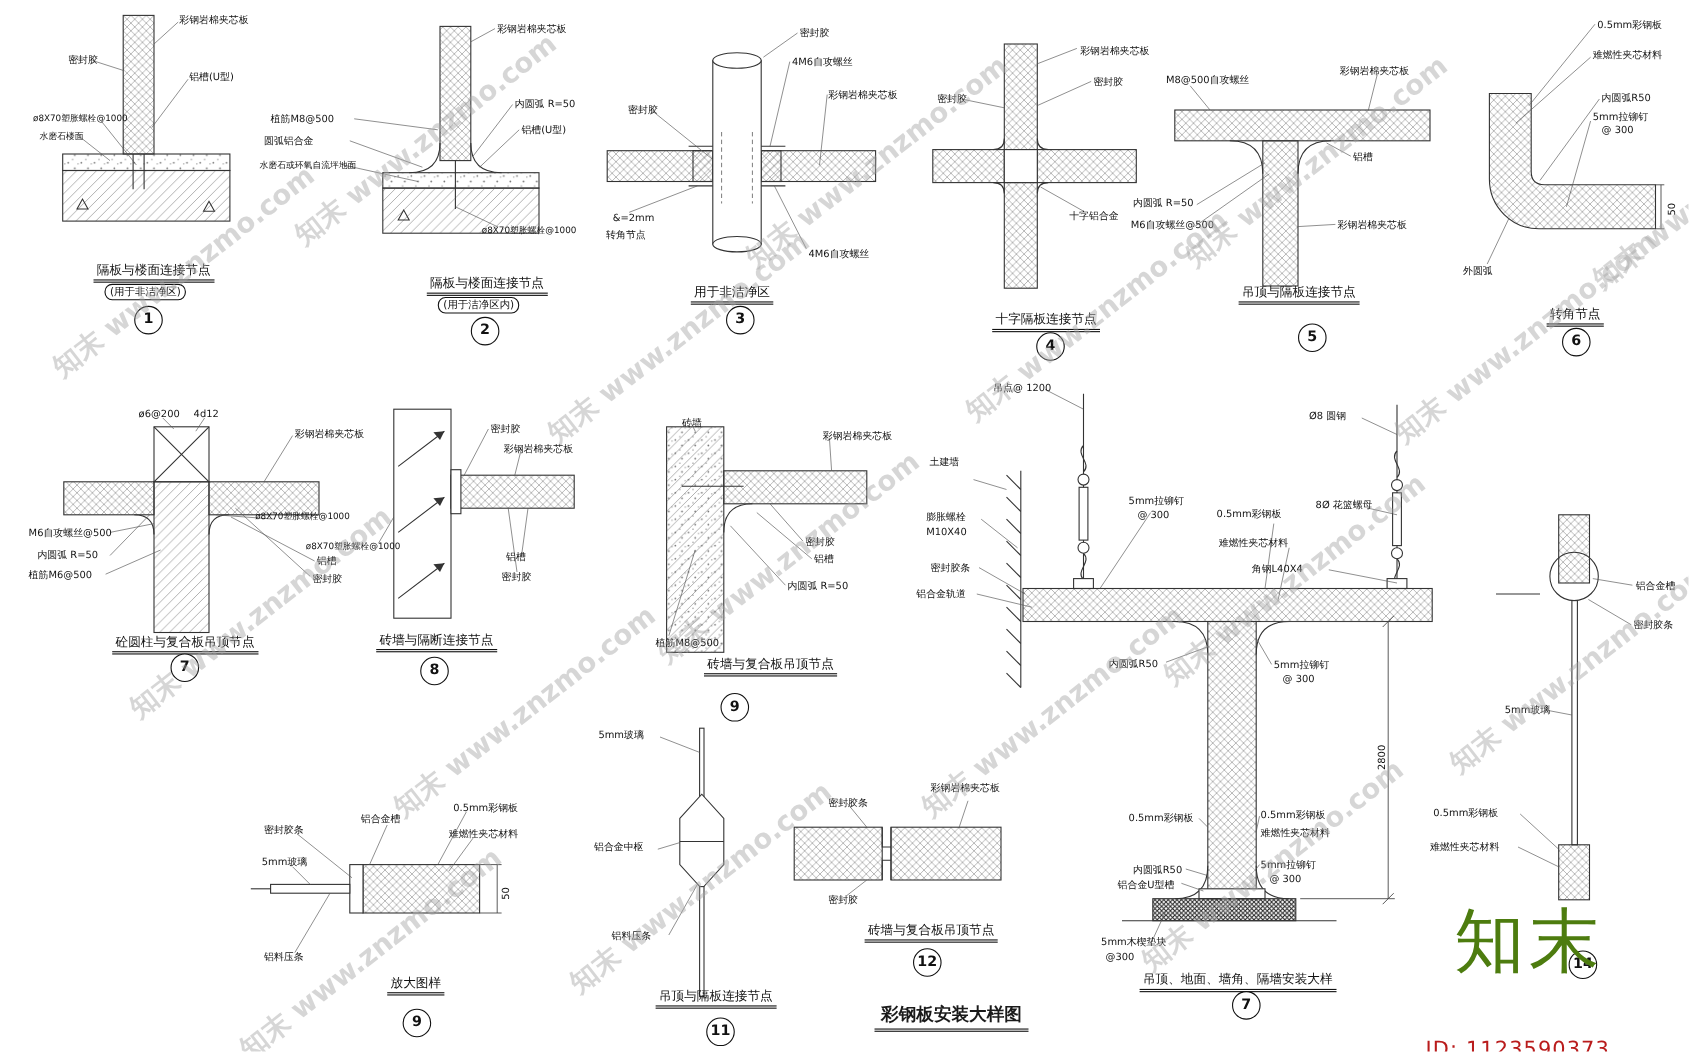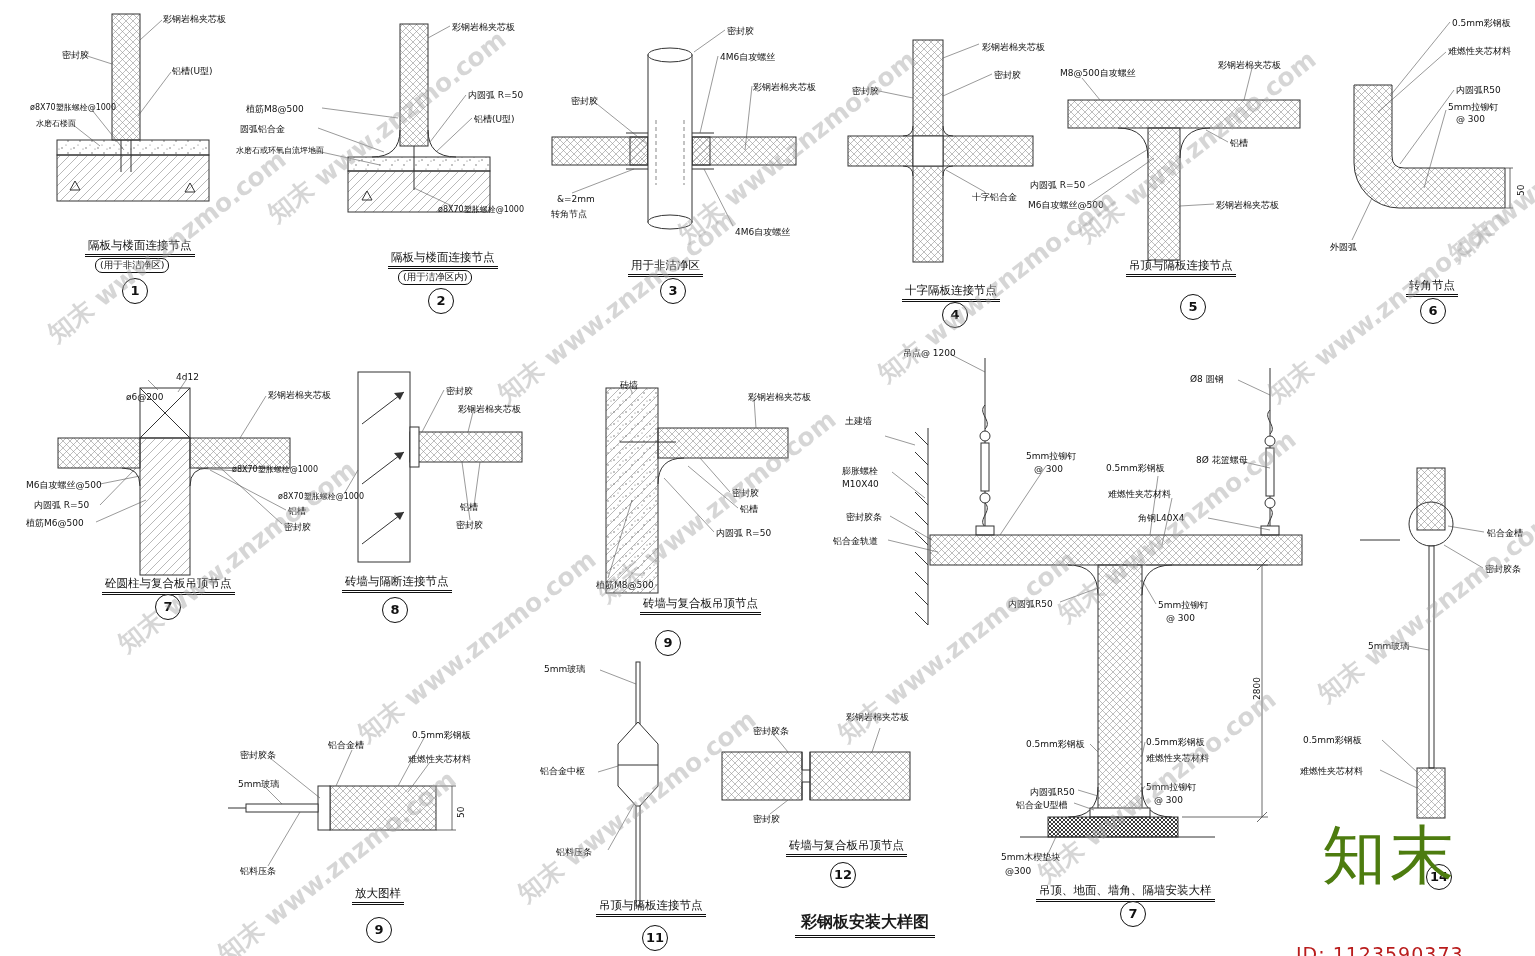--- a/index.html
+++ b/index.html
@@ -234,21 +234,21 @@
 <div class="lbl" style="left:1216px;top:200px">彩钢岩棉夹芯板</div>
 
 <div class="lbl" style="left:1452px;top:18px">0.5mm彩钢板</div>
 <div class="lbl" style="left:1448px;top:46px">难燃性夹芯材料</div>
 <div class="lbl" style="left:1456px;top:85px">内圆弧R50</div>
 <div class="lbl" style="left:1448px;top:102px">5mm拉铆钉</div>
 <div class="lbl" style="left:1456px;top:114px">@  300</div>
 <div class="lbl" style="left:1330px;top:242px">外圆弧</div>
 <div class="lbl vtext" style="left:1516px;top:196px">50</div>
 
-<div class="lbl" style="left:126px;top:392px">ø6@200</div>
+<div class="lbl" style="left:126px;top:372px">ø6@200</div>
 <div class="lbl" style="left:176px;top:372px">4d12</div>
 <div class="lbl" style="left:268px;top:390px">彩钢岩棉夹芯板</div>
 <div class="lbl" style="left:26px;top:480px">M6自攻螺丝@500</div>
 <div class="lbl" style="left:34px;top:500px">内圆弧 R=50</div>
 <div class="lbl" style="left:26px;top:518px">植筋M6@500</div>
 <div class="lbl sm" style="left:232px;top:465px">ø8X70塑胀螺栓@1000</div>
 <div class="lbl" style="left:288px;top:506px">铝槽</div>
 <div class="lbl" style="left:284px;top:522px">密封胶</div>
 
 <div class="lbl" style="left:446px;top:386px">密封胶</div>

